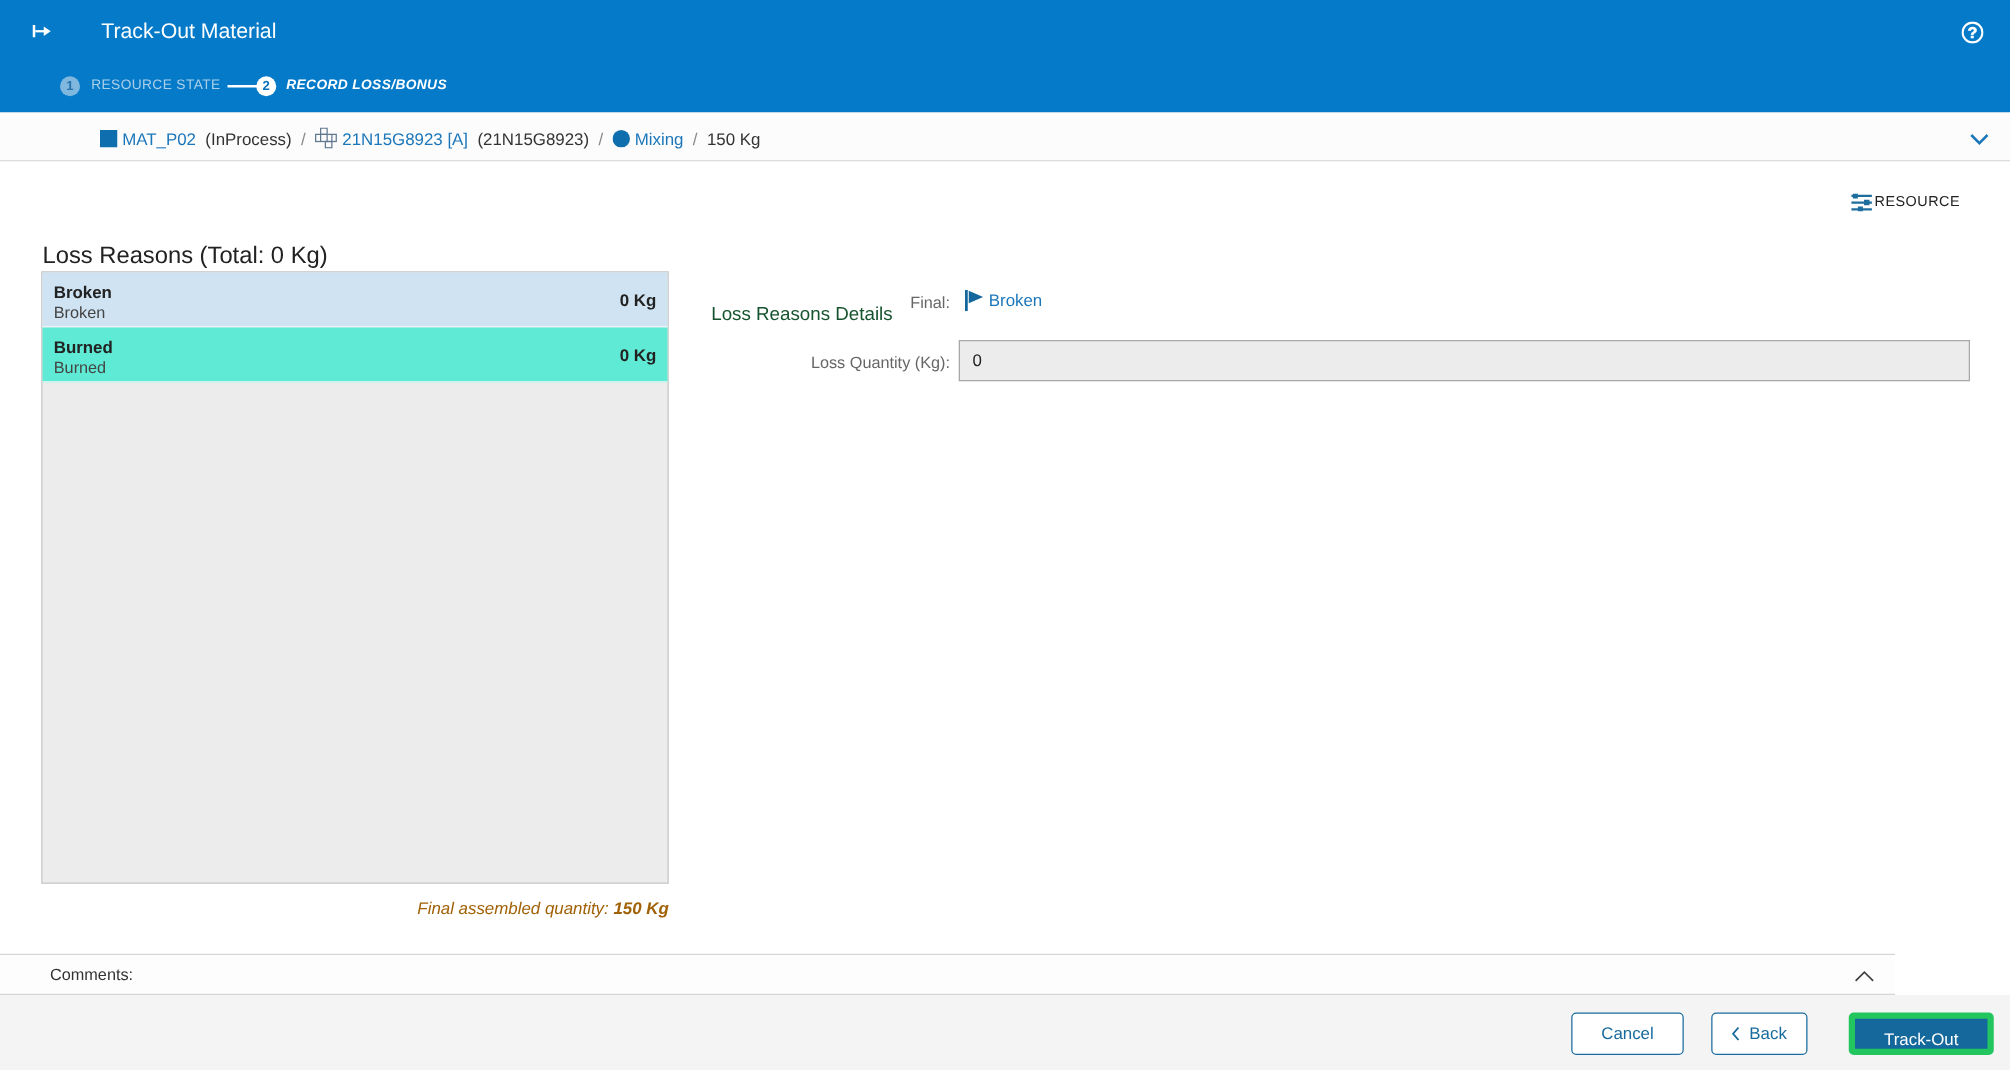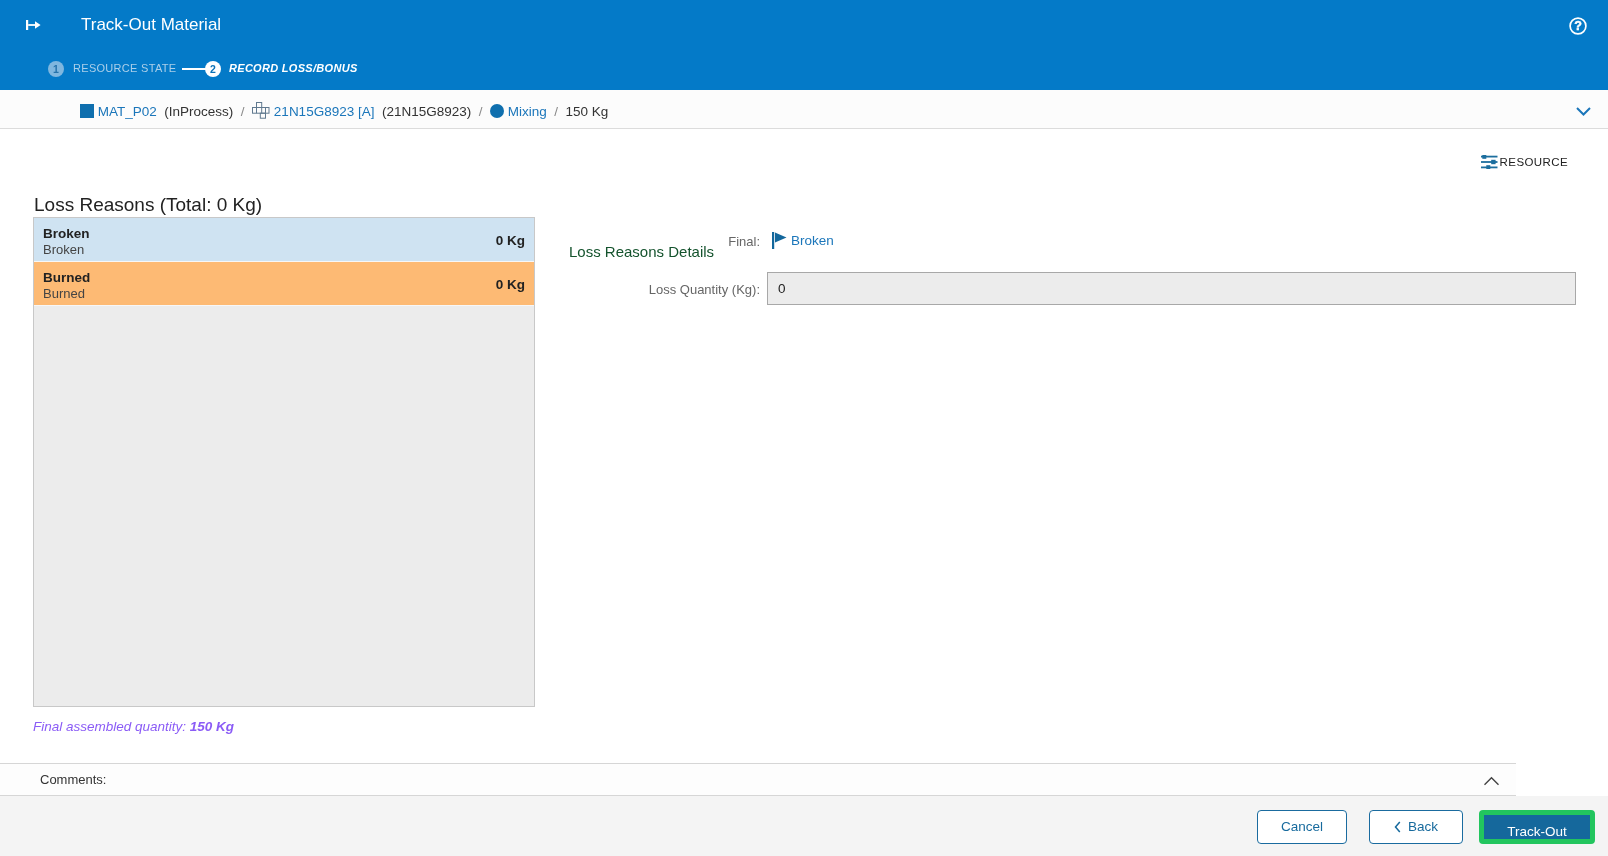--- a/index.html
+++ b/index.html
@@ -26,44 +26,44 @@
 
   
   #optbtn { position:absolute; right:40px; top:151px; height:22px; display:flex; align-items:center; gap:2px; }
   #opttxt { font-size:11.5px; color:#222; letter-spacing:0.4px; }
   
   
   #lrtitle { position:absolute; left:34px; top:194px; font-size:19px; color:#222; }
   #listpanel { position:absolute; left:33px; top:217px; width:502px; height:490px; background:#ececec; border:1px solid #c8c8c8; }
   .lrow { position:relative; width:100%; height:44px; border-bottom:1px solid #f7f7f7; }
   .row1 { background:#cfe3f2; }
-  .row2 { background:#fdba74; }
+  .row2 { background:#5eead4; }
   .rname { position:absolute; left:9px; top:8px; font-size:13.5px; font-weight:bold; color:#222; }
   .rdesc { position:absolute; left:9px; top:24px; font-size:13px; color:#444; }
   .rqty  { position:absolute; right:9px; top:15px; font-size:13.5px; font-weight:bold; color:#222; }
-  #finalq { position:absolute; left:33px; top:719px; width:502px; font-style:italic; font-size:13.5px; color:#8b5cf6; }
+  #finalq { position:absolute; left:33px; top:719px; width:502px; text-align:right; font-style:italic; font-size:13.5px; color:#a16207; }
 
   
   #drtitle { position:absolute; left:569px; top:195px; font-size:15px; color:#14532d;margin-top:48px; }
   .flabel { position:absolute; width:200px; text-align:right; font-size:13px; color:#666; }
   #reasonval { position:absolute; left:772px; top:232px; }
   #reasontxt { position:absolute; left:791px; top:233px; font-size:13.5px; color:#1b76ba; }
   #qtyinput { position:absolute; left:767px; top:272px; width:809px; height:33px; background:#ececec; border:1px solid #a8a8a8; font-size:13.5px; color:#222; line-height:31px; padding-left:10px; }
 
   
   #comments { position:absolute; left:0; top:763px; width:1516px; height:33px; background:#fdfdfd; border-top:1px solid #d6d6d6; border-bottom:1px solid #d6d6d6; }
   #ctxt { position:absolute; left:40px; top:8px; font-size:13px; color:#333; }
   #cchev { position:absolute; right:16px; top:12px; }
 
   
   #footer { position:absolute; left:0; top:796px; width:1608px; height:60px; background:#f4f4f4; }
   .btn { position:absolute; top:14px; height:34px; border-radius:4px; font-size:13.5px; text-align:center; line-height:32px; font-family:"Liberation Sans", sans-serif; }
   .btn-out { background:#fff; border:1px solid #1a6b9f; color:#176a9d; }
   #btncancel { left:1257px; width:90px; }
-  #btnback { left:1369px; width:94px; }
+  #btnback { left:1369px; width:77px; }
   #btntrack { left:1479px; width:116px; background:#15689c; color:#fff; border:5px solid #22c55e; line-height:34px; }
 </style>
 </head>
 <body>
   <div id="header">
     <svg id="hicon" width="15" height="10" viewBox="0 0 15 10">
       <rect x="0" y="0" width="2.2" height="10" fill="#fff"></rect>
       <rect x="2.2" y="4.1" width="8" height="1.8" fill="#fff"></rect>
       <path d="M9 1.2 L14.6 5 L9 8.8 Z" fill="#fff"></path>
     </svg>

